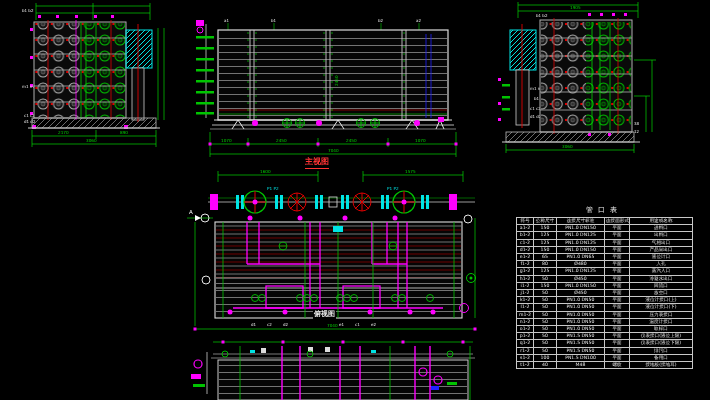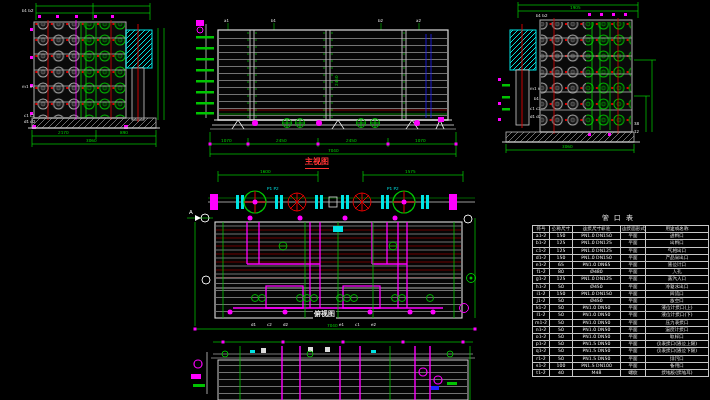--- a/index.html
+++ b/index.html
@@ -4,21 +4,21 @@
 <style>
   html,body{margin:0;padding:0;background:#000;}
   #canvas{position:relative;width:710px;height:400px;background:#000;overflow:hidden;
           font-family:"DejaVu Sans",sans-serif;}
   .abs{position:absolute;display:block;}
   svg text{font-family:"DejaVu Sans",sans-serif;}
   .dimtxt{fill:#00d400;font-size:4.2px;}
   .tagtxt{fill:#e8e8e8;font-size:4px;}
   .cyantxt{fill:#00e5e5;font-size:4.2px;}
   
-  #nozzle-table{position:absolute;left:532px;top:205px;width:176px;color:#e8e8e8;margin-top:8px;}
+  #nozzle-table{position:absolute;left:516px;top:205px;width:176px;color:#e8e8e8;}
   #nozzle-table .nt-title{text-align:center;font-size:7px;letter-spacing:5px;
       color:#f0f0f0;margin-bottom:2px;}
   #nozzle-table table{width:100%;border-collapse:collapse;table-layout:fixed;}
   #nozzle-table th,#nozzle-table td{
       border:0.5px solid #c8c8c8;font-size:4.6px;font-weight:normal;
       line-height:6.2px;padding:0 1px;white-space:nowrap;overflow:hidden;
       text-align:center;color:#e8e8e8;}
   #nozzle-table col.c-sym{width:17px;} #nozzle-table col.c-dn{width:23px;}
   #nozzle-table col.c-std{width:48px;} #nozzle-table col.c-face{width:25px;}
   #nozzle-table col.c-use{width:63px;}

